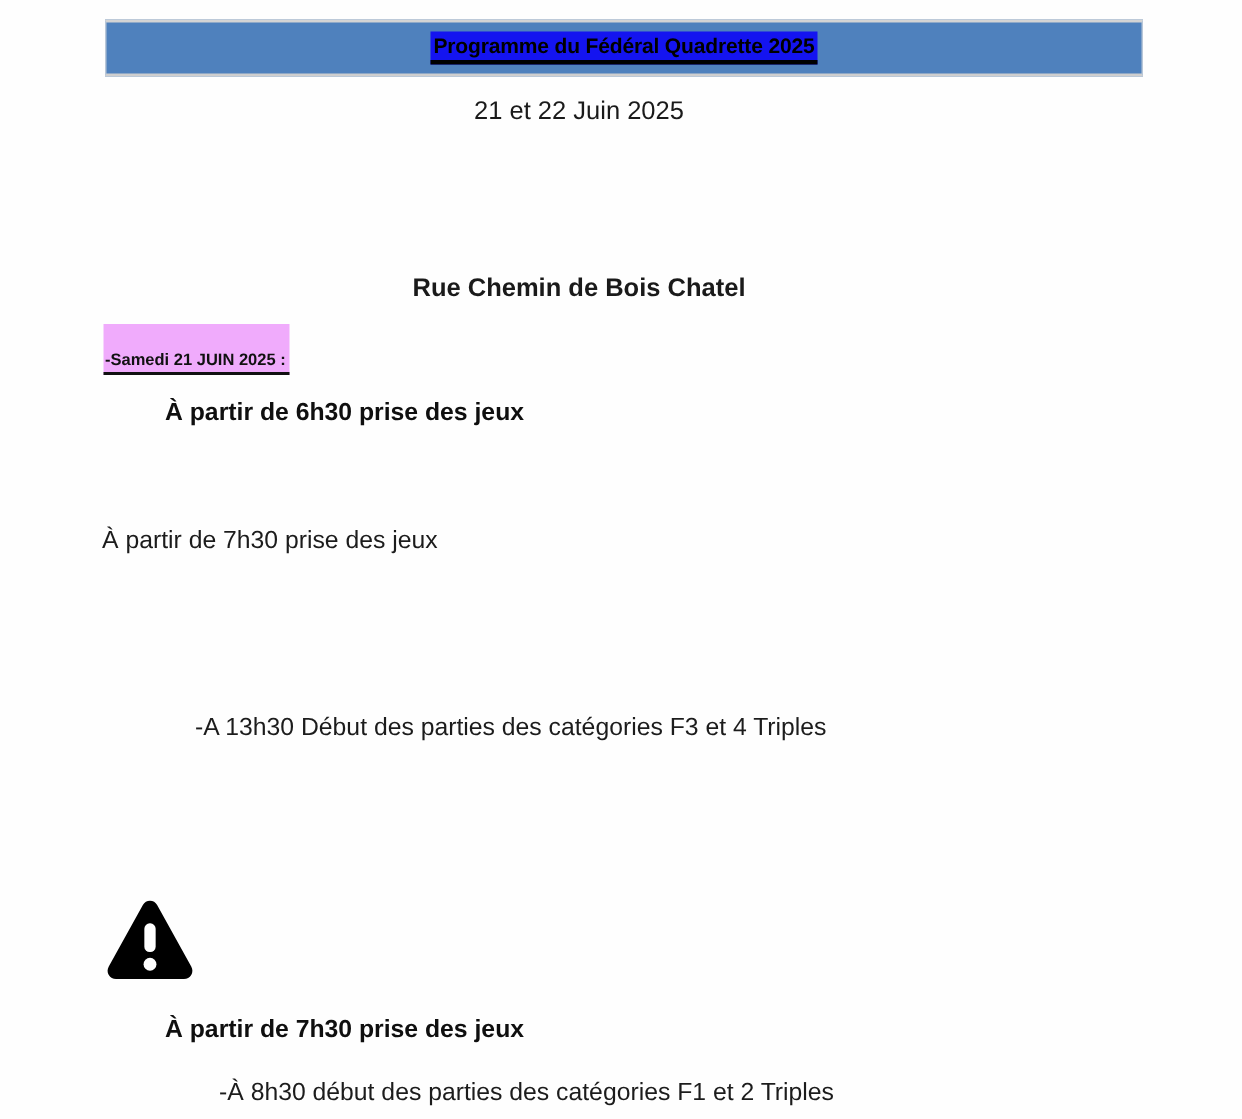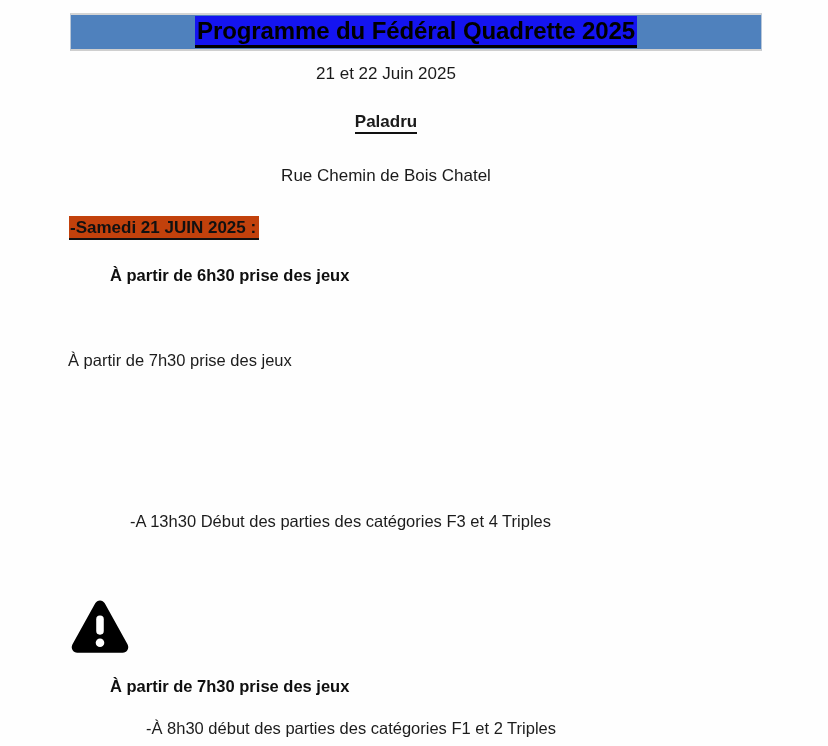--- a/index.html
+++ b/index.html
@@ -39,21 +39,21 @@
     border-right: 1px solid #b9c7d8;
     box-sizing: border-box;
     display: flex;
     align-items: center;
     justify-content: center;
   }
   .title-highlight {
     background: #1414f0;
     color: #000000;
     font-weight: bold;
-    font-size: 24px;
+    font-size: 14px;
     letter-spacing: -0.1px;
     line-height: 1.1;
     padding: 2px 2px 1px 2px;
     border-bottom: 3px solid #000000;
     white-space: nowrap;
   }
 
   
   .centered {
     position: absolute;
@@ -63,32 +63,32 @@
     font-size: 17px;
     line-height: 1.2;
     white-space: nowrap;
   }
   .sub-date   { top: 64px; font-weight: normal; }
   .sub-place  { top: 112px; font-weight: bold; }
   .sub-place span {
     border-bottom: 2px solid #111;
     padding-bottom: 1px;
   }
-  .sub-street { top: 166px; font-weight: normal; }
+  .sub-street { top: 182px; font-weight: bold; }
 
   
   .day-heading {
     position: absolute;
     left: 69px;
-    font-size: 17px;
+    font-size: 11px;
     font-weight: bold;
     line-height: 1.25;
     color: #111111;
-    background: #c2410c;
-    padding: 1px 3px 0 1px;
+    background: #f0abfc;
+    padding: 18px 3px 0 1px;
     border-bottom: 2px solid #111111;
     white-space: nowrap;
   }
   .day-samedi   { top: 216px; }
   .day-dimanche { top: 556px; }
 
   
   .line {
     position: absolute;
     font-size: 16.5px;
@@ -98,21 +98,21 @@
   }
   .line.lvl0 { left: 68px; }
   .line.lvl1 { left: 130px; }
   .line.bold { font-weight: bold; color: #0f0f0f; margin-left: 42px; }
 
   .l-sam-1 { top: 265px; }
   .l-sam-2 { top: 307px; }
   .l-sam-3 { top: 350px; }
   .l-sam-4 { top: 392px; }
   .l-sam-5 { top: 433px; }
-  .l-sam-6 { top: 475px; margin-top: 36px; }
+  .l-sam-6 { top: 475px; }
 
   .l-dim-1 { top: 676px; }
   .l-dim-2 { top: 718px; margin-left: 16px; }
 
   
   .warning-icon {
     position: absolute;
     left: 71px;
     top: 598px;
     width: 58px;
@@ -124,23 +124,20 @@
 <body>
 
 <div class="page">
 
   <div class="banner">
     <span class="title-highlight">Programme du Fédéral Quadrette 2025</span>
   </div>
 
   <div class="centered sub-date">21 et 22 Juin 2025</div>
 
-  <div class="centered sub-place">
-    <span>Paladru</span>
-  </div>
 
   <div class="centered sub-street">Rue Chemin de Bois Chatel</div>
 
   <div class="day-heading day-samedi">-Samedi 21 JUIN 2025 :</div>
 
   <div class="line lvl0 bold l-sam-1">À partir de 6h30 prise des jeux</div>
   <div class="line lvl0 l-sam-3">À partir de 7h30 prise des jeux</div>
   <div class="line lvl1 l-sam-6">-A 13h30 Début des parties des catégories F3 et 4 Triples</div>
 
 

